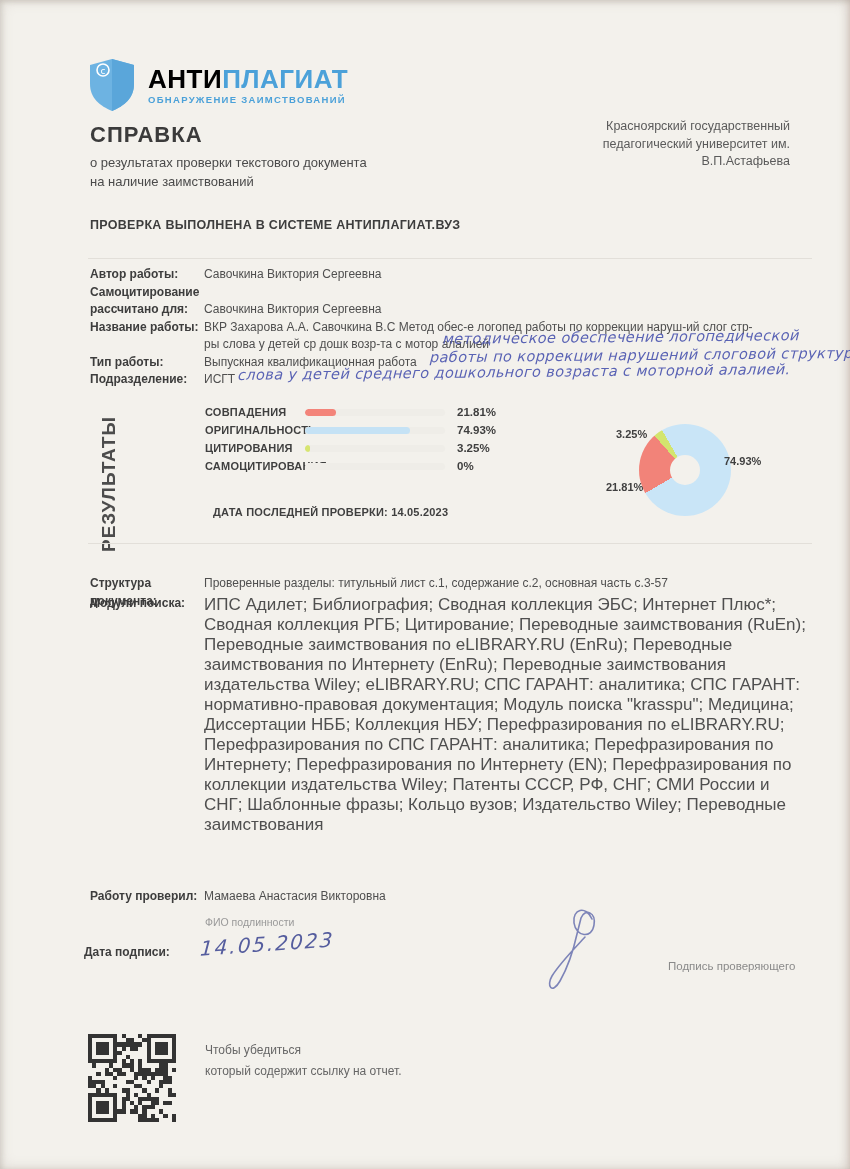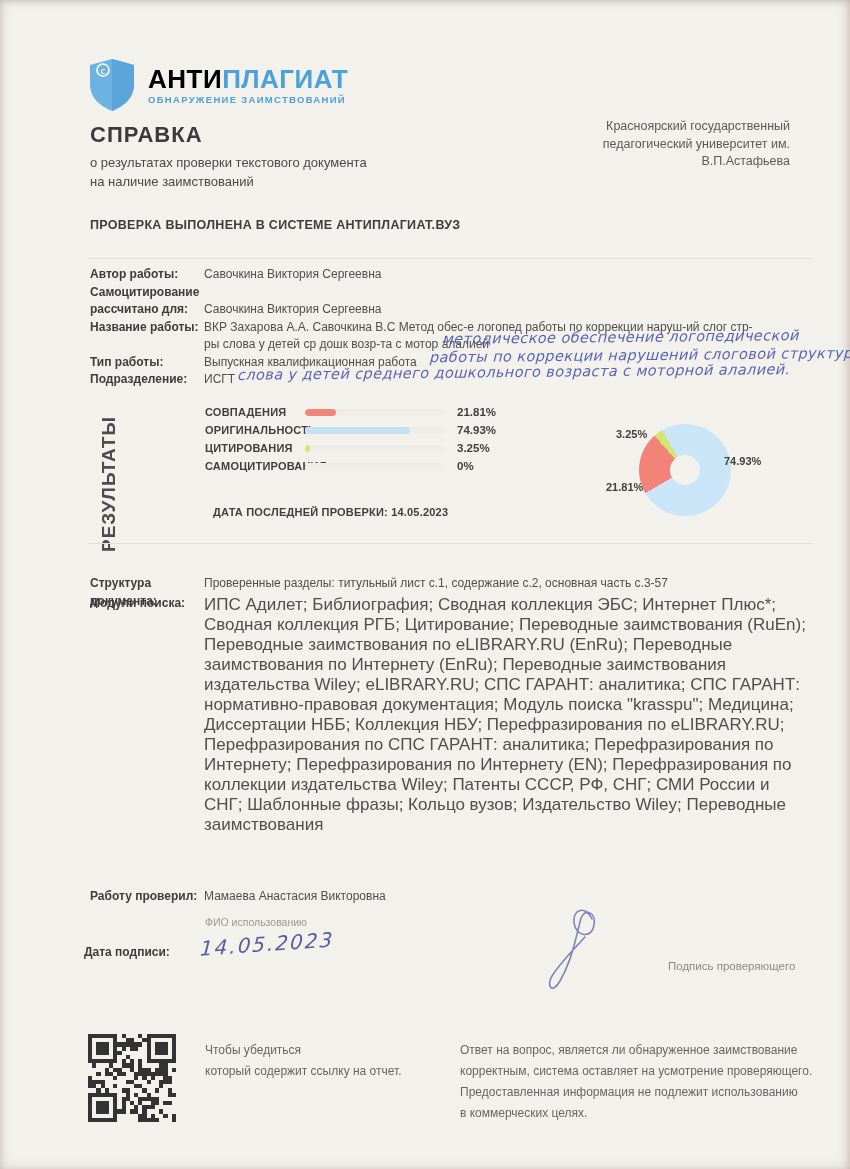--- a/index.html
+++ b/index.html
@@ -208,21 +208,21 @@
   <div class="abs itable" style="left:90px;top:888px;">
     <div class="irow">
       <div class="ilabel" style="width:114px;">
           <div class="line">Работу проверил:</div>
         </div>
       <div class="ival">
           <div class="line">Мамаева Анастасия Викторовна</div>
         </div>
     </div>
   </div>
-  <div class="abs small-gray" style="left:205px;top:916px;">ФИО использованию</div>
+  <div class="abs small-gray" style="left:205px;top:916px;">ФИО подлинности</div>
 
   <div class="abs itable" style="left:84px;top:944px;">
     <div class="ilabel">
         <div class="line">Дата подписи:</div>
       </div>
   </div>
   <div class="abs hand-date" style="left:200px;top:932px;">14.05.2023</div>
 
   <div class="abs" style="left:540px;top:903px;">
     <svg width="90" height="92" viewBox="0 0 90 92">
@@ -454,20 +454,14 @@
         <rect x="14" y="20" width="1" height="1" fill="#333"></rect>
         <rect x="15" y="20" width="1" height="1" fill="#333"></rect>
         <rect x="16" y="20" width="1" height="1" fill="#333"></rect>
         <rect x="20" y="20" width="1" height="1" fill="#333"></rect>
       </svg>
   </div>
   <div class="abs note" style="left:205px;top:1040px;">
     <div>Чтобы убедиться</div>
     <div>который содержит ссылку на отчет.</div>
   </div>
-  <div class="abs note" style="left:460px;top:1040px;">
-    <div>Ответ на вопрос, является ли обнаруженное заимствование</div>
-    <div>корректным, система оставляет на усмотрение проверяющего.</div>
-    <div>Предоставленная информация не подлежит использованию</div>
-    <div>в коммерческих целях.</div>
-  </div>
 
 </div>
 
 </body></html>

